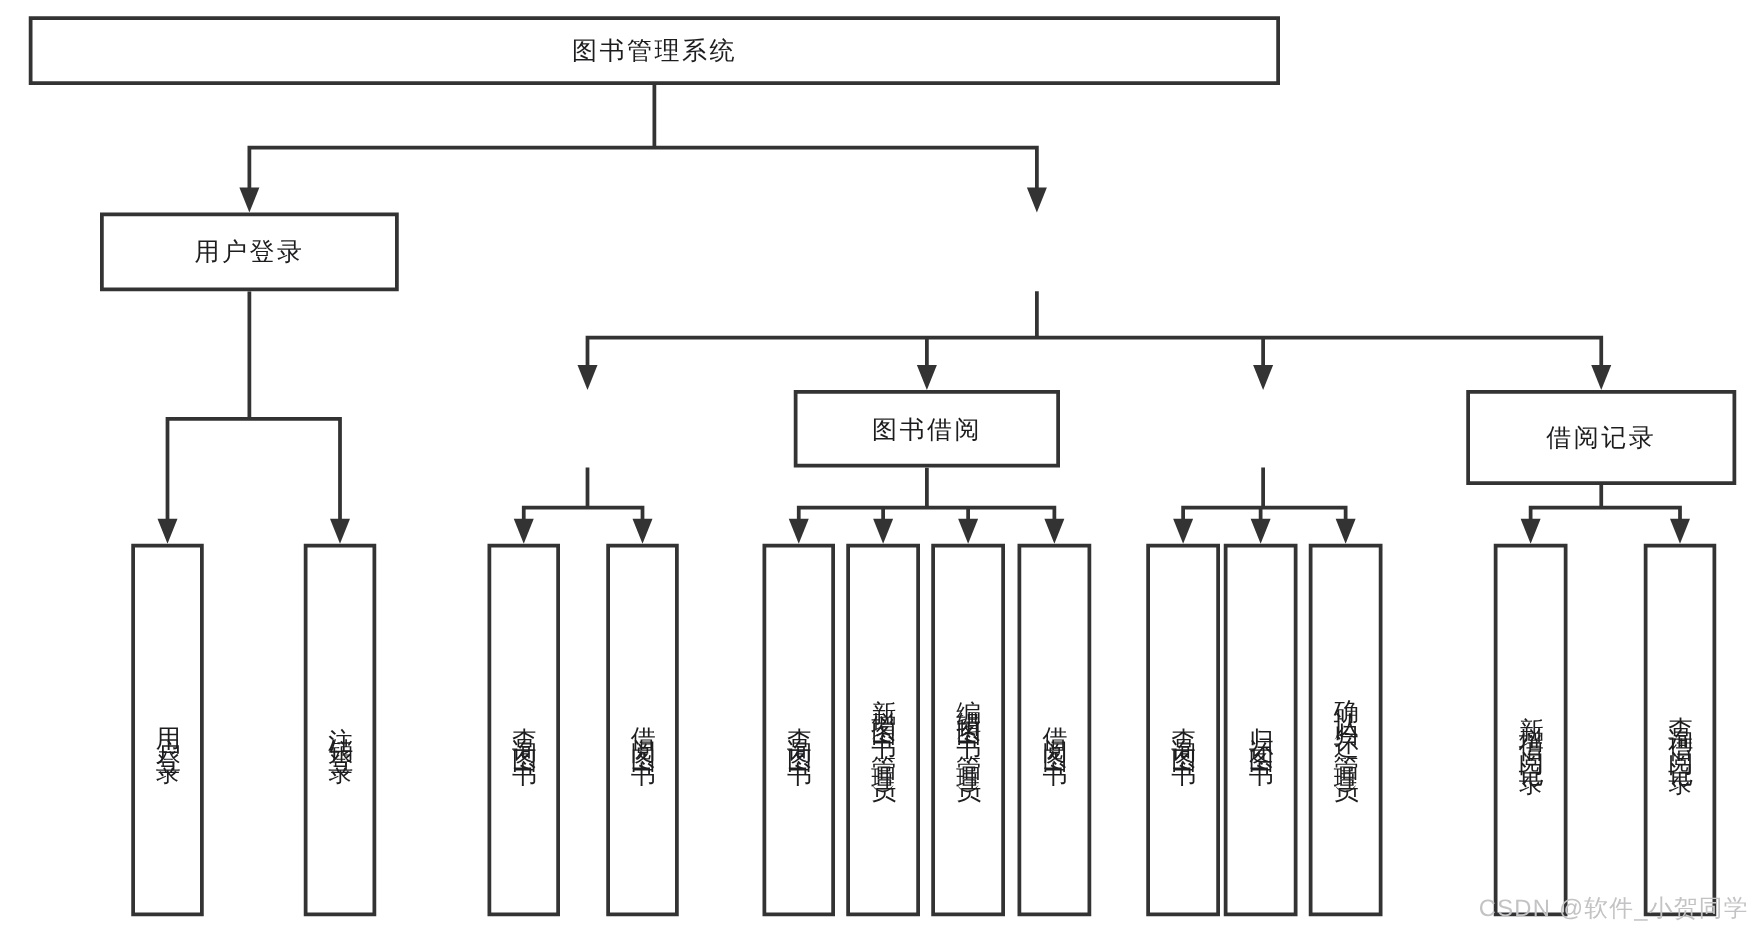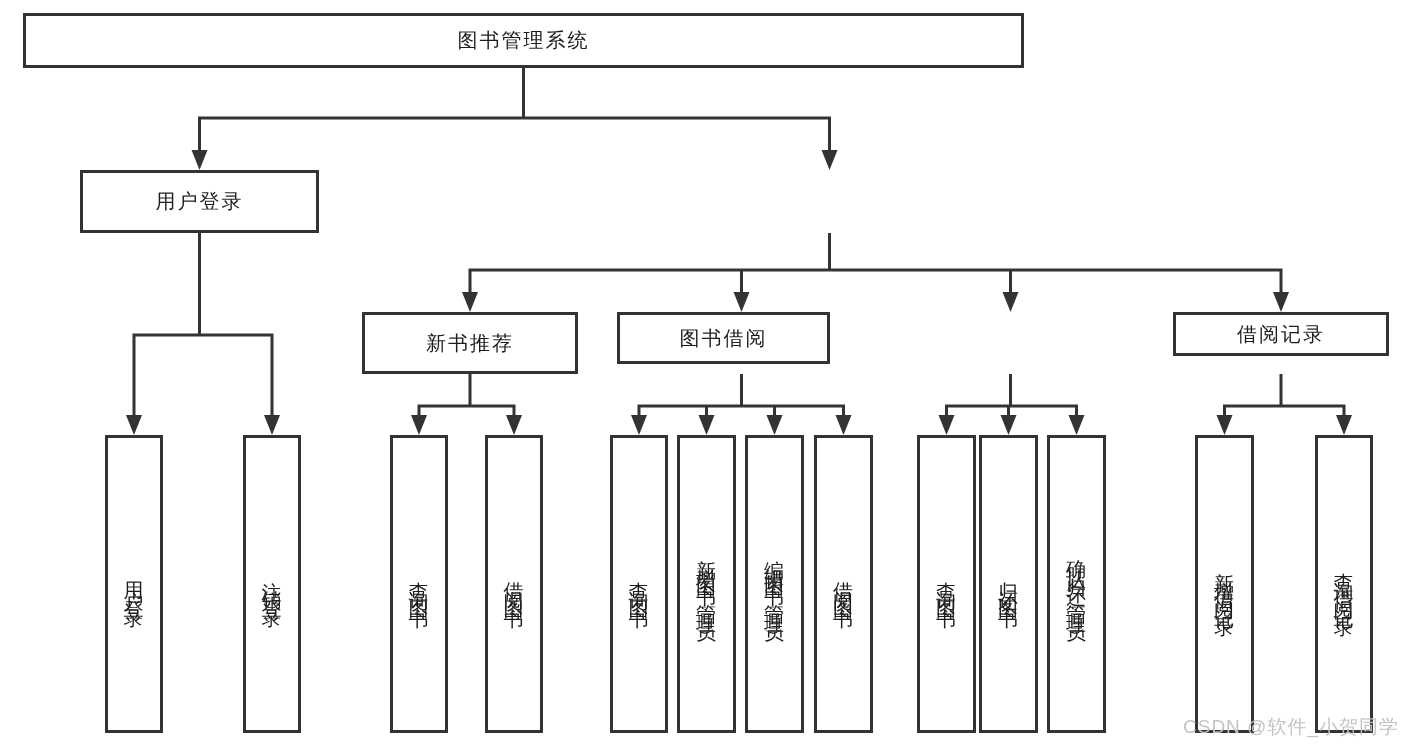--- a/index.html
+++ b/index.html
@@ -82,27 +82,24 @@
   </svg>
 
   <div class="box h-box" style="left:23px; top:13px; width:1001px; height:55px;">
     <span>图书管理系统</span>
   </div>
 
   <div class="box h-box" style="left:80px; top:170px; width:239px; height:63px;">
     <span>用户登录</span>
   </div>
 
-  <div class="box h-box" style="left:362px; top:312px; width:216px; height:62px;">
-    <span>新书推荐</span>
-  </div>
-  <div class="box h-box" style="left:617px; top:312px; width:213px; height:52px;">
+  <div class="box h-box" style="left:635px; top:312px; width:213px; height:62px;">
     <span>图书借阅</span>
   </div>
-  <div class="box h-box" style="left:1173px; top:312px; width:216px; height:44px;">
+  <div class="box h-box" style="left:1173px; top:312px; width:216px; height:76px;">
     <span>借阅记录</span>
   </div>
 
   <div class="box v-box" style="left:105px; top:435px; width:58px; height:298px;">
     <span class="v-label">用户登录</span>
   </div>
   <div class="box v-box" style="left:243px; top:435px; width:58px; height:298px;">
     <span class="v-label">注销登录</span>
   </div>
 

